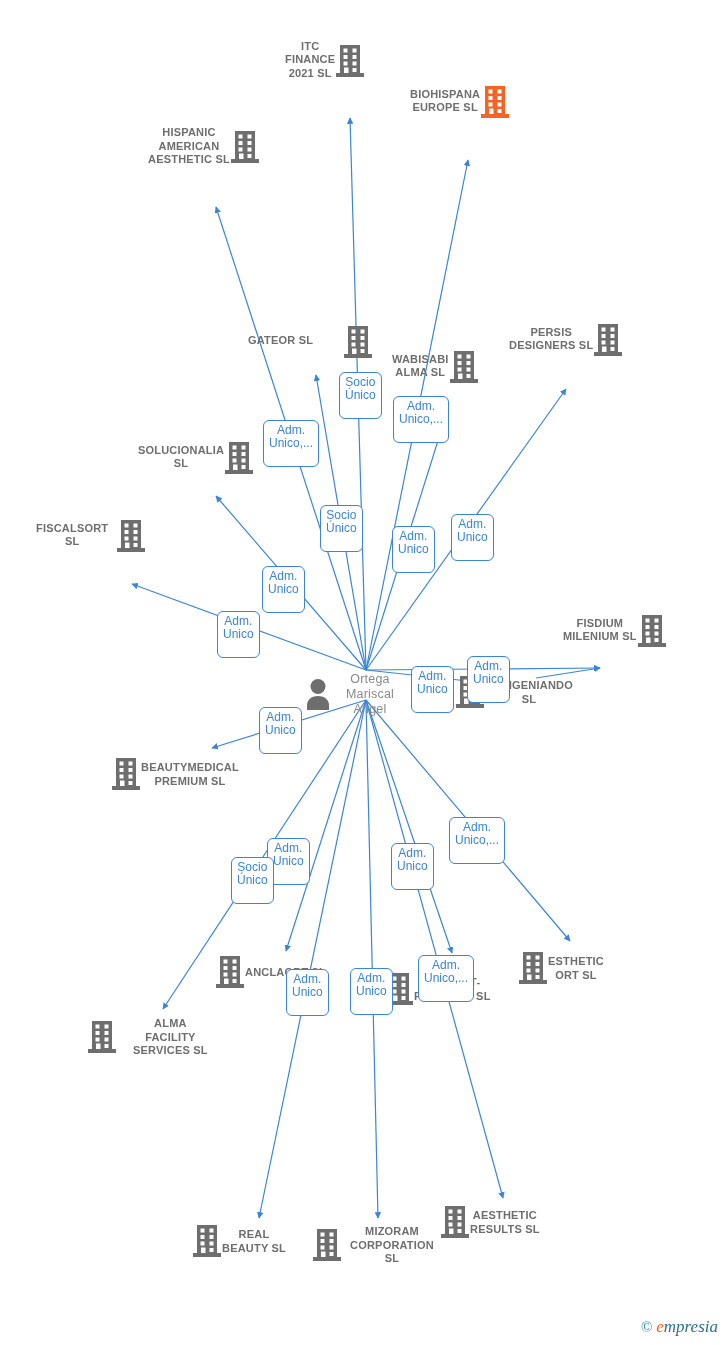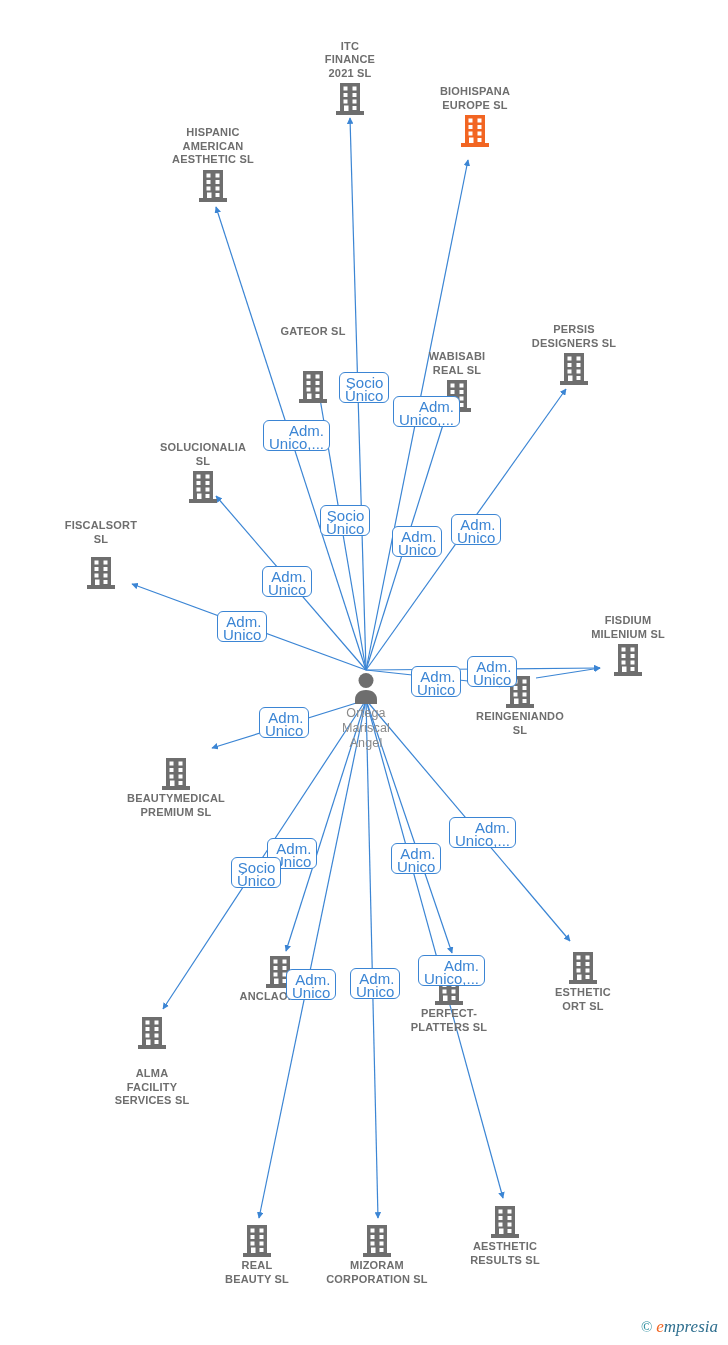--- a/index.html
+++ b/index.html
@@ -14,21 +14,21 @@
     overflow: hidden;
   }
   #graph {
     position: absolute;
     left: 0; top: 0;
     width: 728px; height: 1345px;
   }
   .node {
     position: absolute;
     display: flex;
-    flex-direction: column;
+    flex-direction: row;
     align-items: center;
     width: 130px;
     margin-left: -65px;
     pointer-events: auto;
   }
   .node .label {
     font-size: 11px;
     font-weight: bold;
     color: #6e6e6e;
     text-align: center;
@@ -40,24 +40,24 @@
   .node.label-above .label { order: 0; margin-bottom: 2px; }
   .node .glyph { order: 1; line-height: 0; }
   .node.person .label { font-weight: normal; font-size: 12.5px; color: #8a8a8a; line-height: 15px; }
 
   .badge {
     position: absolute;
     background: #ffffff;
     border: 1.4px solid #3b85d4;
     border-radius: 6px;
     color: #3b85d4;
-    font-size: 15px;
+    font-size: 12px;
     line-height: 13px;
-    text-align: right;
-    padding: 3px 5px 0 5px;
+    text-align: center;
+    padding: 3px 5px 16px 5px;
     white-space: pre-line;
     z-index: 40;
   }
 
   #watermark {
     position: absolute;
     right: 10px;
     bottom: 8px;
     display: flex;
     align-items: center;
@@ -180,21 +180,21 @@
           <rect x="8.5" y="4.5" width="4" height="4" fill="#fff"></rect>
           <rect x="17.5" y="4.5" width="4" height="4" fill="#fff"></rect>
           <rect x="8.5" y="11" width="4" height="4" fill="#fff"></rect>
           <rect x="17.5" y="11" width="4" height="4" fill="#fff"></rect>
           <rect x="8.5" y="17.5" width="4" height="4" fill="#fff"></rect>
           <rect x="17.5" y="17.5" width="4" height="4" fill="#fff"></rect>
           <rect x="9" y="23.5" width="4.5" height="5.5" fill="#fff"></rect>
           <rect x="17.5" y="24" width="4" height="4" fill="#fff"></rect>
         </svg></div>
       <div class="label">WABISABI
-REAL  SL</div>
+ALMA  SL</div>
     </div>
     <div class="node label-above" style="left: 574px; top: 323px;">
       <div class="glyph"><svg width="30" height="34" viewBox="0 0 30 34">
           <rect x="5" y="1" width="20" height="28" fill="#6e6e6e"></rect>
           <rect x="1" y="29" width="28" height="4" fill="#6e6e6e"></rect>
           <rect x="8.5" y="4.5" width="4" height="4" fill="#fff"></rect>
           <rect x="17.5" y="4.5" width="4" height="4" fill="#fff"></rect>
           <rect x="8.5" y="11" width="4" height="4" fill="#fff"></rect>
           <rect x="17.5" y="11" width="4" height="4" fill="#fff"></rect>
           <rect x="8.5" y="17.5" width="4" height="4" fill="#fff"></rect>

